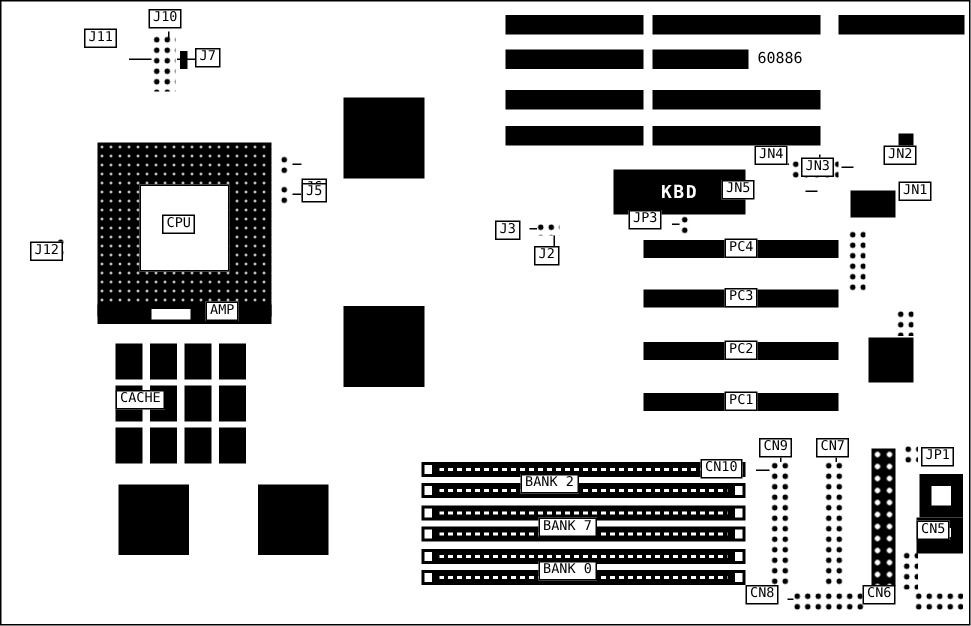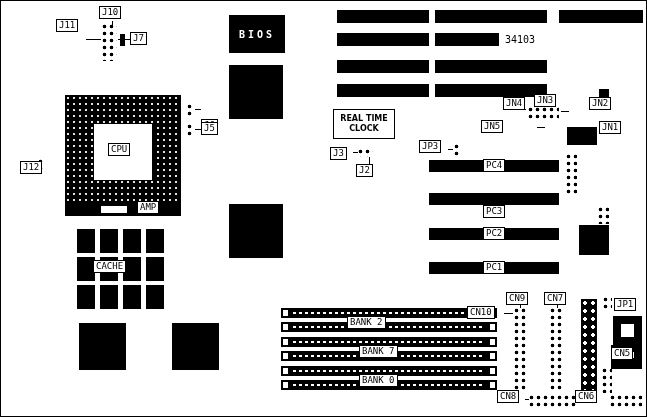--- a/index.html
+++ b/index.html
@@ -37,34 +37,31 @@
 
   <div class="bar" style="left:336px;top:9px;width:92px;height:13px"></div>
   <div class="bar" style="left:434px;top:9px;width:112px;height:13px"></div>
   <div class="bar" style="left:558px;top:9px;width:84px;height:13px"></div>
   <div class="bar" style="left:336px;top:32px;width:92px;height:13px"></div>
   <div class="bar" style="left:434px;top:32px;width:64px;height:13px"></div>
   <div class="bar" style="left:336px;top:59px;width:92px;height:13px"></div>
   <div class="bar" style="left:434px;top:59px;width:112px;height:13px"></div>
   <div class="bar" style="left:336px;top:83px;width:92px;height:13px"></div>
   <div class="bar" style="left:434px;top:83px;width:112px;height:13px"></div>
-  <div class="txt" style="left:504px;top:33px">34103</div>
+  <div class="txt" style="left:504px;top:33px">60886</div>
 
   <div class="pins" style="left:100px;top:22px;width:16px;height:38px"></div>
   <div class="chip" style="left:119px;top:33px;width:5px;height:12px"></div>
   <div class="ln" style="left:111px;top:20px;width:1px;height:5px"></div>
   <div class="ln" style="left:85px;top:38px;width:15px;height:1px"></div>
   <div class="ln" style="left:117px;top:38px;width:12px;height:1px"></div>
   <div class="lbl" style="left:98px;top:5px">J10</div>
   <div class="lbl" style="left:55px;top:18px">J11</div>
   <div class="lbl" style="left:129px;top:31px">J7</div>
 
-  <div class="blkbox" style="left:228px;top:14px;width:56px;height:38px;font-size:10px;letter-spacing:3px">
-    <span>BIOS</span>
-  </div>
 
   <div class="chip" style="left:228px;top:64px;width:54px;height:54px"></div>
   <div class="chip" style="left:228px;top:203px;width:54px;height:54px"></div>
   <div class="chip" style="left:78px;top:322px;width:47px;height:47px"></div>
   <div class="chip" style="left:171px;top:322px;width:47px;height:47px"></div>
   <div class="chip" style="left:598px;top:88px;width:10px;height:12px"></div>
   <div class="chip" style="left:578px;top:224px;width:30px;height:30px"></div>
 
   <div class="socket"></div>
   <div class="cpuwin"></div>
@@ -88,54 +85,53 @@
   <div class="chip" style="left:122px;top:228px;width:18px;height:24px"></div>
   <div class="chip" style="left:145px;top:228px;width:18px;height:24px"></div>
   <div class="chip" style="left:76px;top:256px;width:18px;height:24px"></div>
   <div class="chip" style="left:99px;top:256px;width:18px;height:24px"></div>
   <div class="chip" style="left:122px;top:256px;width:18px;height:24px"></div>
   <div class="chip" style="left:145px;top:256px;width:18px;height:24px"></div>
   <div class="chip" style="left:76px;top:284px;width:18px;height:24px"></div>
   <div class="chip" style="left:99px;top:284px;width:18px;height:24px"></div>
   <div class="chip" style="left:122px;top:284px;width:18px;height:24px"></div>
   <div class="chip" style="left:145px;top:284px;width:18px;height:24px"></div>
-  <div class="lbl" style="left:92px;top:259px">CACHE</div>
+  <div class="lbl" style="left:76px;top:259px">CACHE</div>
 
-  <div class="whtbox" style="left:332px;top:108px;width:62px;height:30px">
-    <div>REAL TIME</div>
-    <div>CLOCK</div>
+  <div class="blkbox" style="left:408px;top:112px;width:88px;height:30px;font-size:12px;letter-spacing:1px">
+    <span>KBD</span>
   </div>
 
   <div class="pins" style="left:356px;top:147px;width:16px;height:9px"></div>
   <div class="ln" style="left:352px;top:151px;width:5px;height:1px"></div>
   <div class="ln" style="left:368px;top:156px;width:1px;height:7px"></div>
   <div class="lbl" style="left:329px;top:146px">J3</div>
   <div class="lbl" style="left:355px;top:163px">J2</div>
   <div class="pins" style="left:452px;top:142px;width:8px;height:14px"></div>
   <div class="ln" style="left:447px;top:148px;width:5px;height:1px"></div>
   <div class="lbl" style="left:418px;top:139px">JP3</div>
 
   <div class="pins" style="left:526px;top:105px;width:32px;height:15px"></div>
   <div class="chip" style="left:566px;top:126px;width:30px;height:18px"></div>
   <div class="ln" style="left:516px;top:108px;width:9px;height:1px"></div>
   <div class="ln" style="left:545px;top:102px;width:1px;height:4px"></div>
   <div class="ln" style="left:560px;top:110px;width:8px;height:1px"></div>
   <div class="ln" style="left:536px;top:126px;width:8px;height:1px"></div>
   <div class="lbl" style="left:502px;top:96px">JN4</div>
-  <div class="lbl" style="left:533px;top:93px">JN3</div>
+  <div class="lbl" style="left:533px;top:104px">JN3</div>
   <div class="lbl" style="left:588px;top:96px">JN2</div>
   <div class="lbl" style="left:480px;top:119px">JN5</div>
   <div class="lbl" style="left:598px;top:120px">JN1</div>
 
   <div class="bar" style="left:428px;top:159px;width:130px;height:12px"></div>
   <div class="bar" style="left:428px;top:192px;width:130px;height:12px"></div>
   <div class="bar" style="left:428px;top:227px;width:130px;height:12px"></div>
   <div class="bar" style="left:428px;top:261px;width:130px;height:12px"></div>
   <div class="lbl" style="left:482px;top:158px">PC4</div>
-  <div class="lbl" style="left:482px;top:204px">PC3</div>
+  <div class="lbl" style="left:482px;top:191px">PC3</div>
   <div class="lbl" style="left:482px;top:226px">PC2</div>
   <div class="lbl" style="left:482px;top:260px">PC1</div>
   <div class="pins" style="left:564px;top:152px;width:12px;height:42px"></div>
   <div class="pins" style="left:596px;top:205px;width:12px;height:18px"></div>
 
   <div class="simm" style="top:307px">
       <i class="cl"></i>
       <i class="dl"></i>
       <i class="cr"></i>
     </div>

